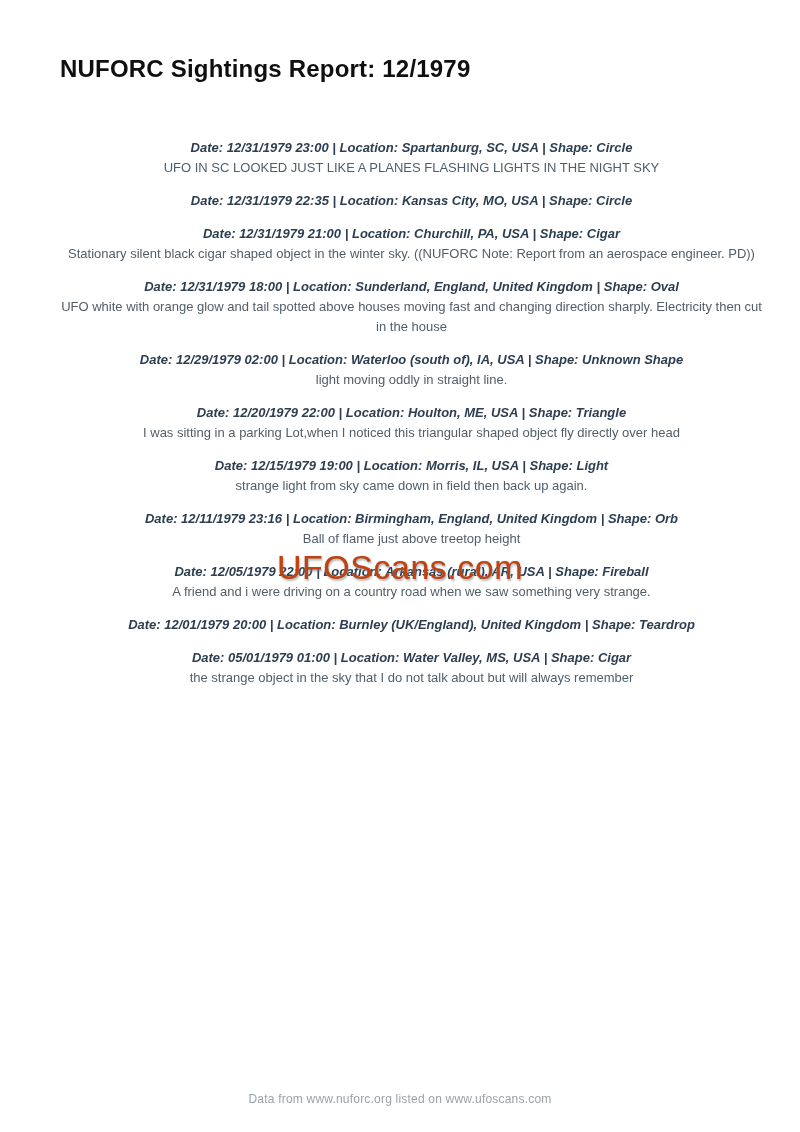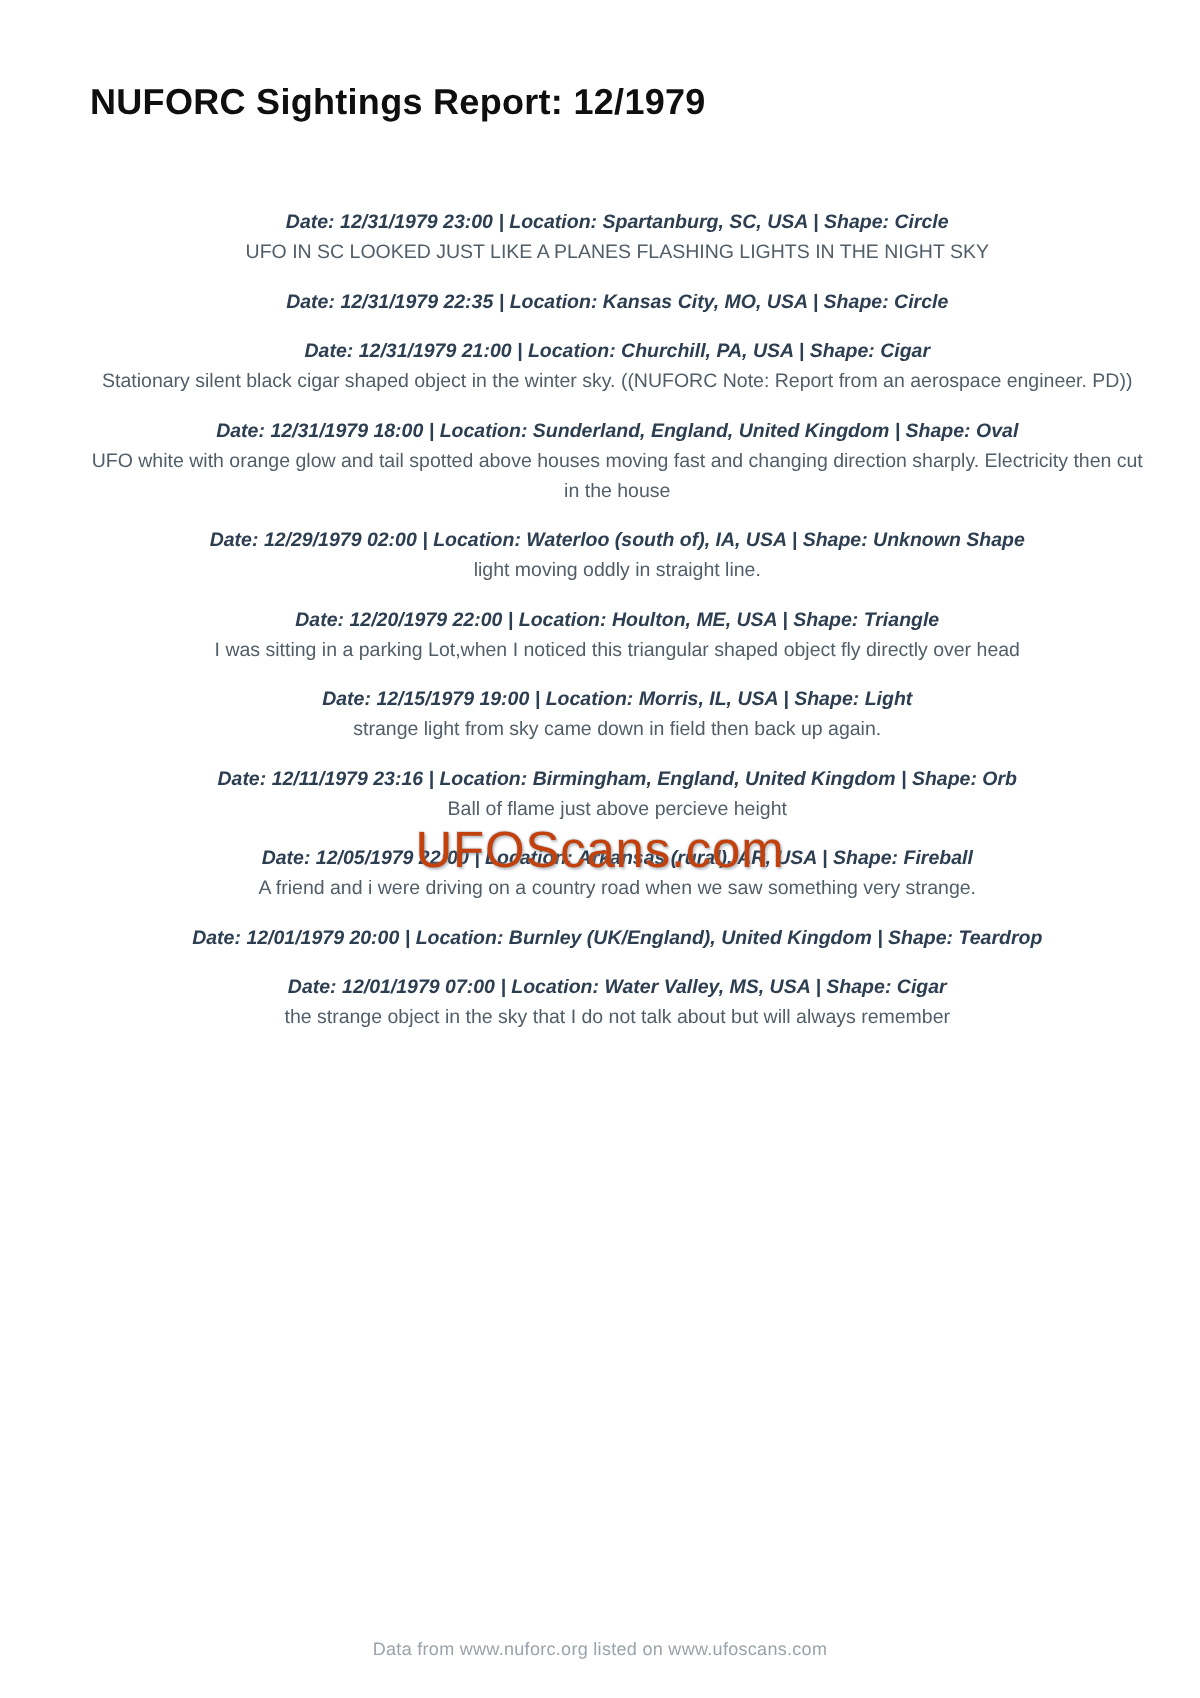--- a/index.html
+++ b/index.html
@@ -123,35 +123,35 @@
     <p class="entry-desc">I was sitting in a parking Lot,when I noticed this triangular shaped object fly directly over head</p>
   </div>
 
   <div class="entry">
     <p class="entry-header"><span>Date:</span> <span>12/15/1979 19:00</span> <span>|</span> <span>Location:</span> <span>Morris, IL, USA</span> <span>|</span> <span>Shape:</span> <span>Light</span></p>
     <p class="entry-desc">strange light from sky came down in field then back up again.</p>
   </div>
 
   <div class="entry">
     <p class="entry-header"><span>Date:</span> <span>12/11/1979 23:16</span> <span>|</span> <span>Location:</span> <span>Birmingham, England, United Kingdom</span> <span>|</span> <span>Shape:</span> <span>Orb</span></p>
-    <p class="entry-desc">Ball of flame just above percieve height</p>
+    <p class="entry-desc">Ball of flame just above treetop height</p>
   </div>
 
 
   <div class="entry">
     <p class="entry-header"><span>Date:</span> <span>12/05/1979 22:00</span> <span>|</span> <span>Location:</span> <span>Arkansas (rural), AR, USA</span> <span>|</span> <span>Shape:</span> <span>Fireball</span></p>
     <p class="entry-desc">A friend and i were driving on a country road when we saw something very strange.</p>
   </div>
 
   <div class="entry">
     <p class="entry-header"><span>Date:</span> <span>12/01/1979 20:00</span> <span>|</span> <span>Location:</span> <span>Burnley (UK/England), United Kingdom</span> <span>|</span> <span>Shape:</span> <span>Teardrop</span></p>
   </div>
 
   <div class="entry">
-    <p class="entry-header"><span>Date:</span> <span>12/01/1979 07:00</span> <span>|</span> <span>Location:</span> <span>Water Valley, MS, USA</span> <span>|</span> <span>Shape:</span> <span>Cigar</span></p>
+    <p class="entry-header"><span>Date:</span> <span>05/01/1979 01:00</span> <span>|</span> <span>Location:</span> <span>Water Valley, MS, USA</span> <span>|</span> <span>Shape:</span> <span>Cigar</span></p>
     <p class="entry-desc">the strange object in the sky that I do not talk about but will always remember</p>
   </div>
 </div>
 
   <div class="watermark">UFOScans.com</div>
 
   <div class="footer">Data from www.nuforc.org listed on www.ufoscans.com</div>
 
 </div>
 

